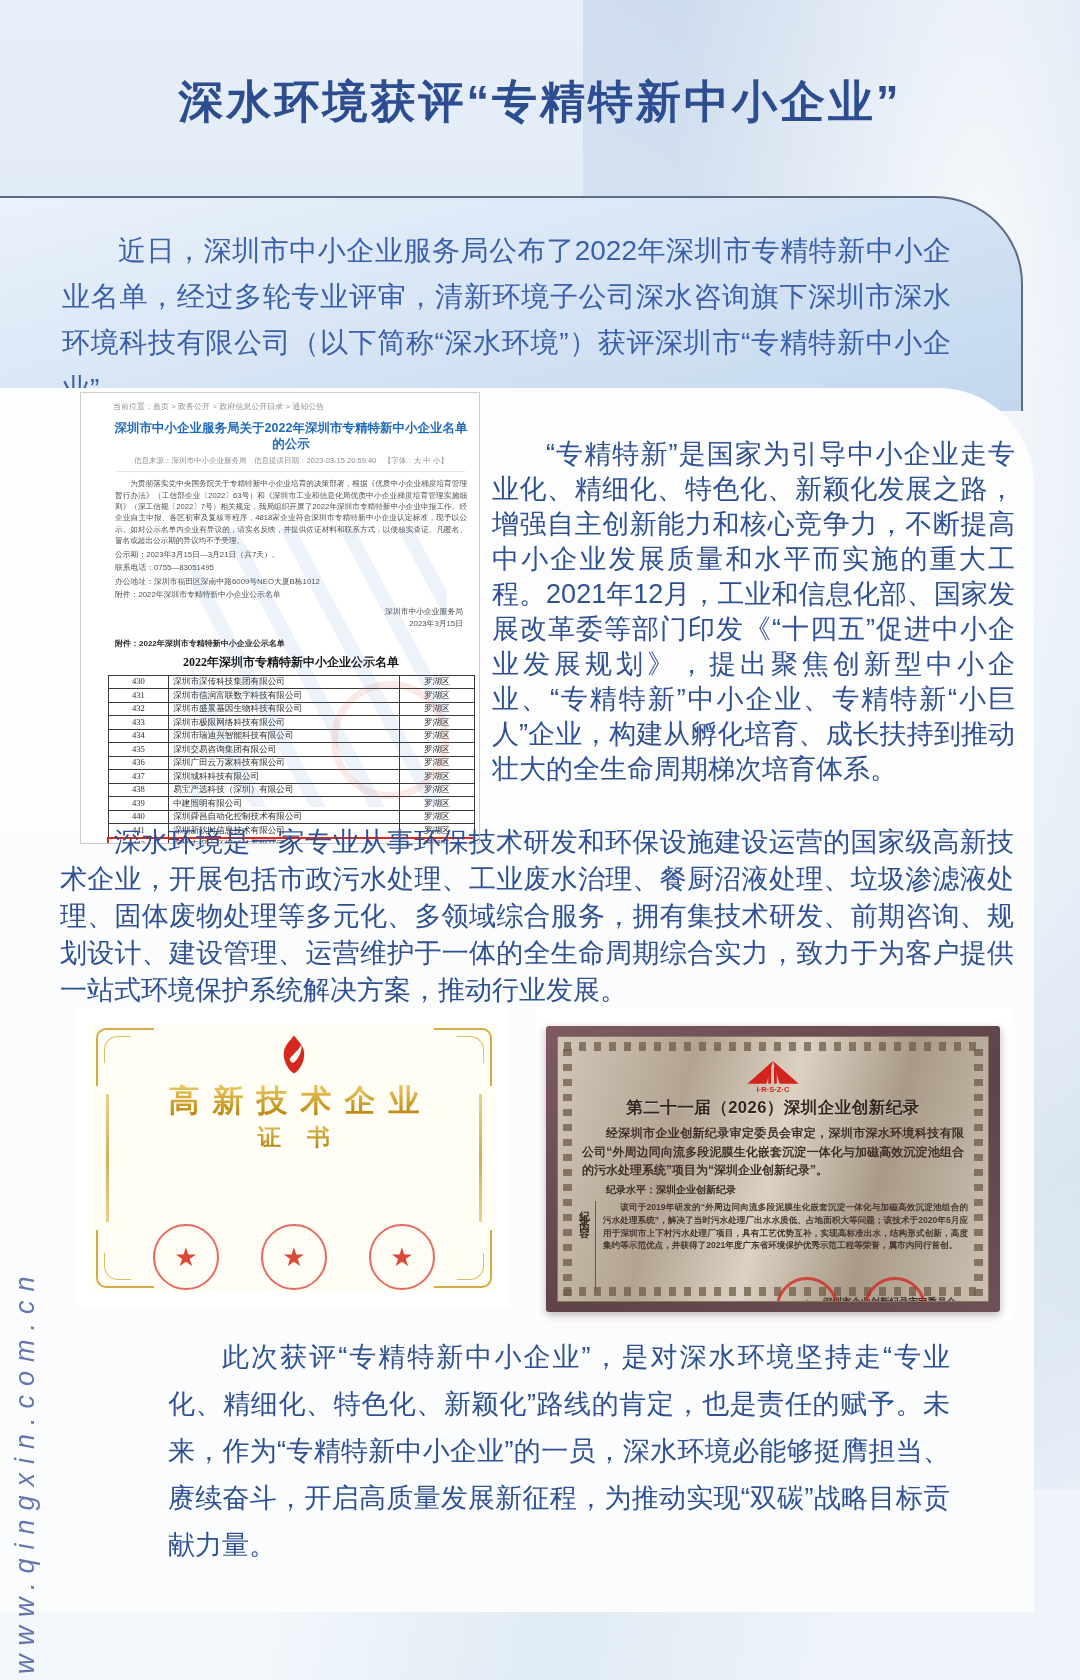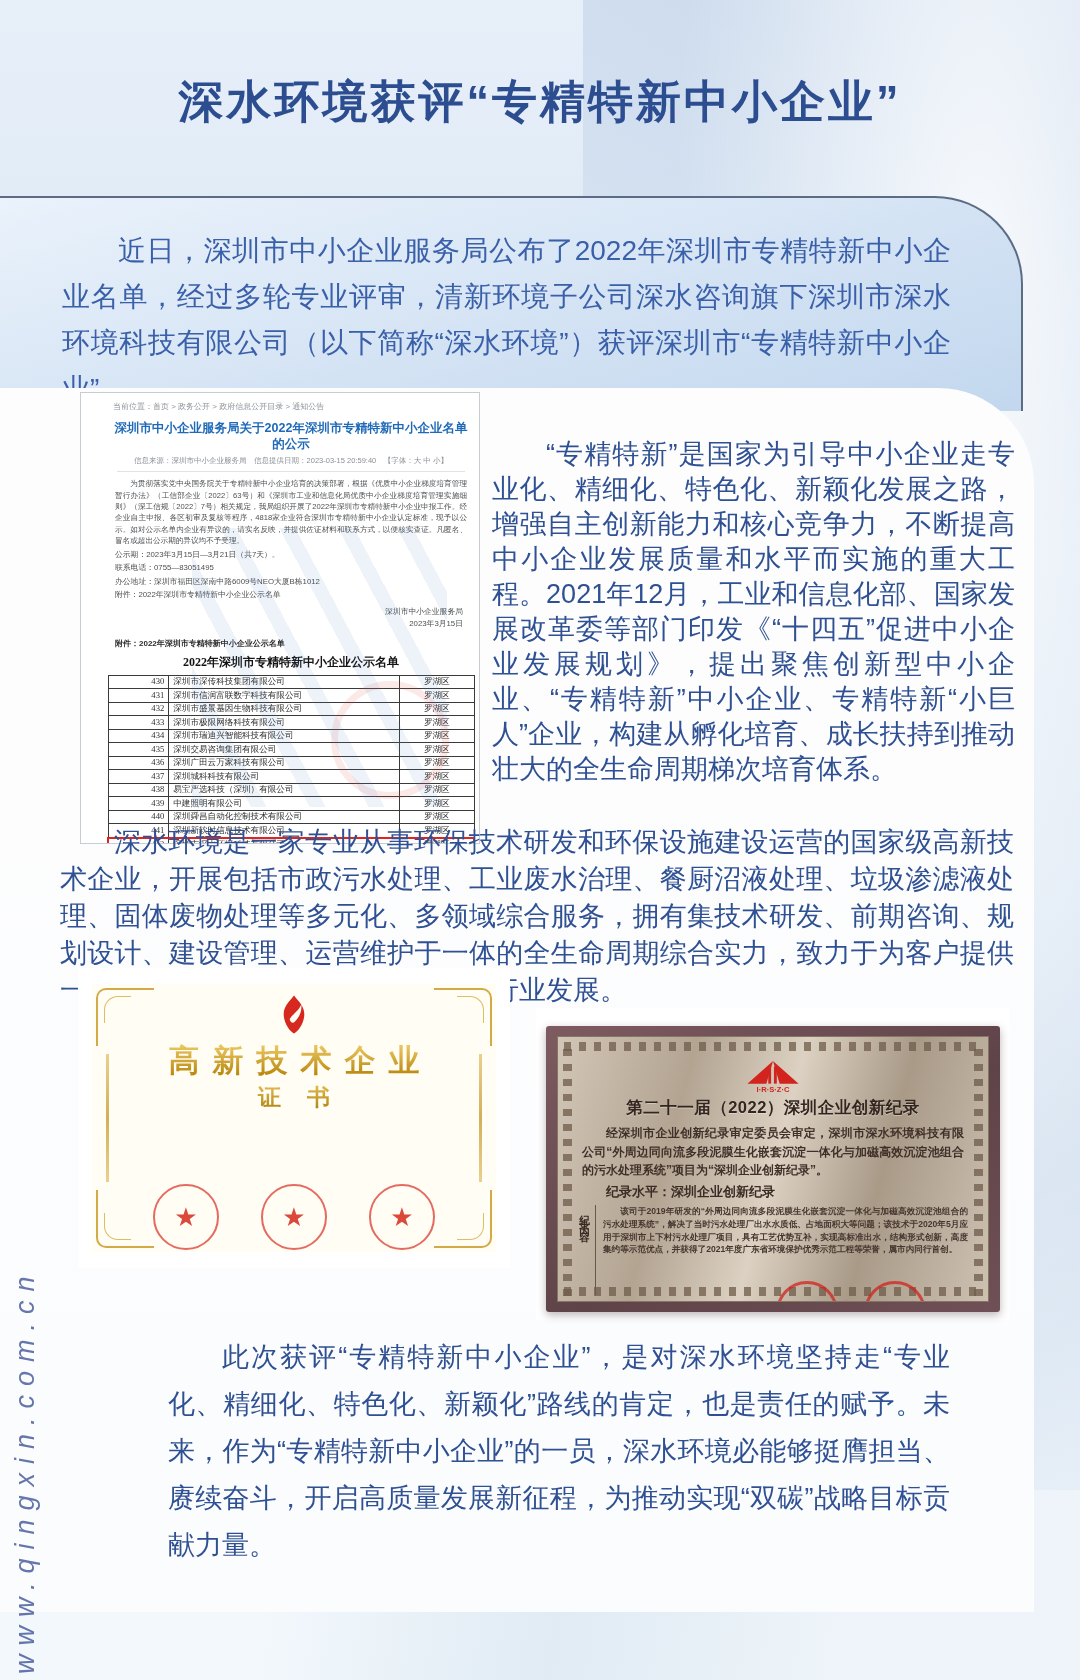--- a/index.html
+++ b/index.html
@@ -39,35 +39,35 @@
   .doc-meta{margin:4px 14px 0;padding-bottom:5px;text-align:center;font-size:7.5px;color:#8a8f96;
     border-bottom:1px solid #dfe3e8;}
   .doc-body{margin:6px 12px 0;font-size:7.6px;line-height:1.5;color:#4d4f52;text-align:justify;text-indent:2em;}
   .doc-line{margin:3px 12px 0;font-size:7.8px;color:#4d4f52;line-height:1.35;}
   .doc-sign{margin:5px 16px 0;text-align:right;font-size:7.8px;color:#4d4f52;line-height:1.6;}
   .doc-attach{margin:7px 12px 0;font-size:8px;font-weight:bold;color:#2b2b2b;}
   .doc-table-title{margin:5px 0 0;text-align:center;font-size:12px;font-weight:bold;color:#141414;
     font-family:"Liberation Serif",serif;}
   table.company{margin:4px auto 0;width:368px;border-collapse:collapse;font-family:"Liberation Serif",serif;}
   table.company td{border:1px solid #3a3a3a;font-size:8.6px;color:#2e2e2e;height:12.5px;padding:0 4px;line-height:1.1;}
-  table.company td:nth-child(1){width:52px;text-align:right;}
+  table.company td:nth-child(1){width:52px;text-align:center;}
   table.company td:nth-child(2){width:226px;text-align:left;}
   table.company td:nth-child(3){width:66px;text-align:center;}
   table.company tr.hl td{border-top:2.4px solid #e0251f;border-bottom:2.4px solid #e0251f;}
   table.company tr.hl td:first-child{border-left:2.4px solid #e0251f;}
   table.company tr.hl td:last-child{border-right:2.4px solid #e0251f;}
   
   .col-right{position:absolute;z-index:4;left:491px;top:436px;width:523px;margin:1px;
     font-size:27px;line-height:35px;color:#2f5193;text-align:justify;text-indent:2em;}
   .para2{position:absolute;z-index:4;left:60px;top:824px;width:954px;margin:0;
     font-size:27px;line-height:37px;color:#2f5193;text-align:justify;text-indent:2em;}
   .closing{position:absolute;z-index:4;left:168px;top:1334px;width:782px;margin:0;
     font-size:27px;line-height:47px;color:#2f5193;text-align:justify;text-indent:2em;}
   
-  .cert-wrap{position:absolute;z-index:4;left:78px;top:968px;width:432px;height:300px;margin:0;
+  .cert-wrap{position:absolute;z-index:4;left:78px;top:1008px;width:432px;height:300px;margin:0;
     background:#fff;box-sizing:border-box;padding:16px 14px;}
   .cert{position:relative;width:100%;height:100%;background:#fffdf4;box-sizing:border-box;overflow:hidden;}
   .corner{position:absolute;width:56px;height:56px;border-top:2px solid #d2ab48;border-left:2px solid #d2ab48;border-radius:10px 0 0 0;}
   .corner::after{content:"";position:absolute;left:6px;top:6px;width:26px;height:26px;
     border-top:1.5px solid #ddbd66;border-left:1.5px solid #ddbd66;border-radius:14px 0 0 0;}
   .corner.tl{left:4px;top:4px;}
   .corner.tr{right:4px;top:4px;transform:rotate(90deg);}
   .corner.bl{left:4px;bottom:4px;transform:rotate(-90deg);}
   .corner.br{right:4px;bottom:4px;transform:rotate(180deg);}
   .side-orn{position:absolute;top:70px;bottom:70px;width:3px;
@@ -95,21 +95,21 @@
     background:repeating-linear-gradient(90deg,#6e5c49 0 7px,rgba(110,92,73,0) 7px 15px);}
   .key-strip.top{top:5px;} .key-strip.bot{bottom:5px;}
   .key-side{position:absolute;top:5px;bottom:5px;width:9px;opacity:.75;
     background:repeating-linear-gradient(0deg,#6e5c49 0 7px,rgba(110,92,73,0) 7px 15px);}
   .key-side.l{left:5px;} .key-side.r{right:5px;}
   .plaque-logo{display:block;margin:2px auto 0;width:86px;height:36px;}
   .plaque-title{margin:2px 0 0;text-align:center;font-size:16.5px;font-weight:bold;color:#33261f;
     letter-spacing:.5px;text-shadow:0 1px 0 rgba(255,255,255,.35);}
   .plaque-intro{margin:5px 10px 0;font-size:12px;font-weight:bold;line-height:1.55;color:#40302a;
     text-align:justify;text-indent:2em;}
-  .plaque-level{margin:3px 0 0 34px;font-size:13px;font-weight:bold;color:#3a2b24;}
+  .plaque-level{margin:3px 0 0 34px;font-size:10px;font-weight:bold;color:#3a2b24;}
   .plaque-content-row{display:flex;margin:4px 6px 0;}
   .vlabel{writing-mode:vertical-rl;text-orientation:upright;font-size:10.5px;font-weight:bold;color:#372a22;
     letter-spacing:5px;border-right:1px solid #6a5847;padding:2px 3px 2px 0;margin-right:7px;height:86px;}
   .plaque-content{flex:1;font-size:8.6px;font-weight:bold;line-height:1.5;color:#463730;text-align:justify;text-indent:2em;margin:0;}
   .plaque-sign{position:relative;margin:4px 18px 0 0;text-align:right;font-size:9.5px;font-weight:bold;
     color:#3c2d26;line-height:1.5;}
   .plaque-date{margin:0 70px 0 0;text-align:right;font-size:9px;font-weight:bold;color:#3c2d26;}
   .pseal{position:absolute;width:56px;height:56px;border-radius:50%;border:3px solid rgba(210,35,30,.75);
     top:-18px;display:flex;align-items:center;justify-content:center;color:rgba(210,35,30,.85);font-size:22px;}
   .pseal.s1{right:118px;} .pseal.s2{right:30px;}
@@ -250,21 +250,21 @@
         <span class="key-strip bot"></span>
         <span class="key-side l"></span>
         <span class="key-side r"></span>
         <svg class="plaque-logo" viewBox="0 0 90 38">
           <path d="M45 2 L72 26 L52 26 Z" fill="#d2231e"></path>
           <path d="M45 2 L18 26 L38 26 Z" fill="#d2231e"></path>
           <rect x="40" y="8" width="3" height="18" fill="#d2231e"></rect>
           <rect x="46" y="8" width="3" height="18" fill="#d2231e"></rect>
           <text x="45" y="35" text-anchor="middle" font-size="8" fill="#d2231e" font-weight="bold">I·R·S·Z·C</text>
         </svg>
-        <p class="plaque-title">第二十一届（2022）深圳企业创新纪录</p>
+        <p class="plaque-title">第二十一届（2026）深圳企业创新纪录</p>
         <p class="plaque-intro">经深圳市企业创新纪录审定委员会审定，深圳市深水环境科技有限公司“外周边同向流多段泥膜生化嵌套沉淀一体化与加磁高效沉淀池组合的污水处理系统”项目为“深圳企业创新纪录”。</p>
         <p class="plaque-level">纪录水平：深圳企业创新纪录</p>
         <div class="plaque-content-row">
           <span class="vlabel">纪录内容</span>
           <p class="plaque-content">该司于2019年研发的“外周边同向流多段泥膜生化嵌套沉淀一体化与加磁高效沉淀池组合的污水处理系统”，解决了当时污水处理厂出水水质低、占地面积大等问题；该技术于2020年5月应用于深圳市上下村污水处理厂项目，具有工艺优势互补，实现高标准出水，结构形式创新，高度集约等示范优点，并获得了2021年度广东省环境保护优秀示范工程等荣誉，属市内同行首创。</p>
         </div>
         <div class="plaque-sign">
           <span class="pseal s1">★</span>
           <span class="pseal s2">★</span>
           <span>深圳市企业创新纪录审定委员会</span><br>

